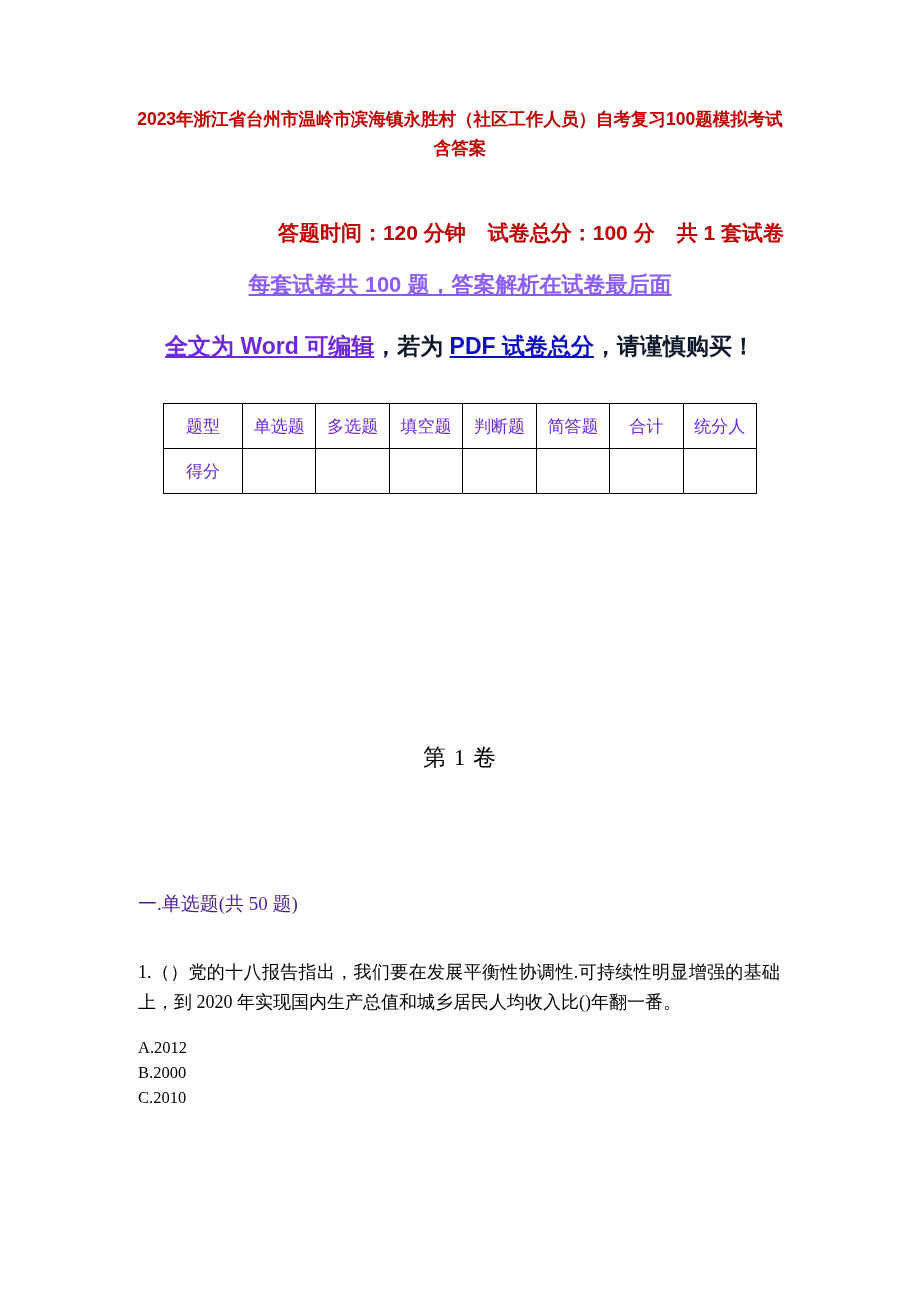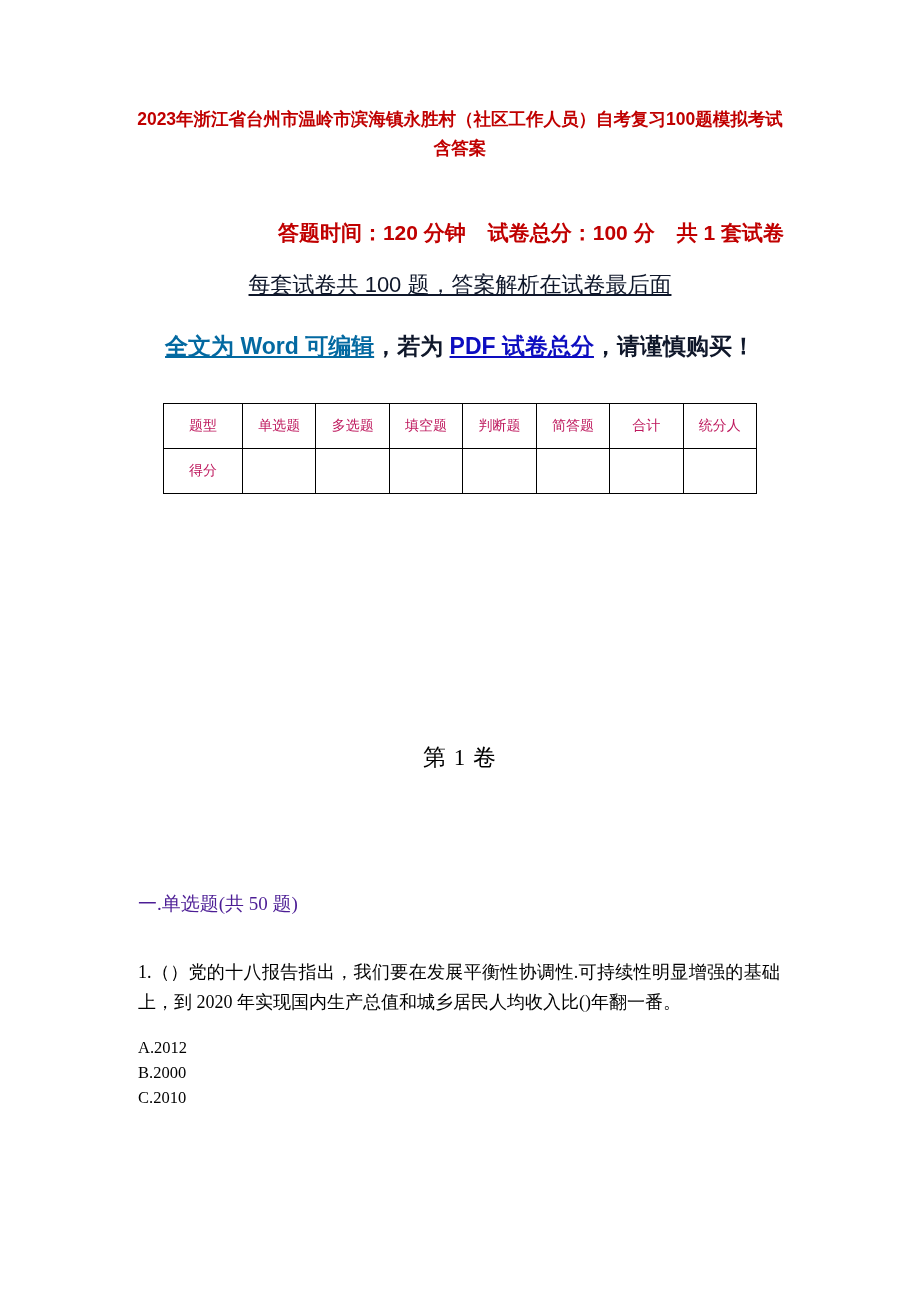--- a/index.html
+++ b/index.html
@@ -42,38 +42,38 @@
     font-size: 21px;
     line-height: 30px;
   }
   .line-exam-info .gap {
     display: inline-block;
     width: 22px;
   }
   .line-answers {
     margin-top: 22px;
     text-align: center;
-    color: #0f172a;
+    color: #8b5cf6;
     font-family: "Liberation Sans", sans-serif;
-    font-weight: normal;
+    font-weight: bold;
     font-size: 22px;
     line-height: 30px;
     text-decoration: underline;
   }
   .line-word {
     margin-top: 24px;
     text-align: center;
     font-family: "Liberation Sans", sans-serif;
     font-weight: bold;
     font-size: 23px;
     line-height: 45px;
     color: #000000;
   }
   .line-word .red-u {
-    color: #0369a1;
+    color: #6d28d9;
     text-decoration: underline;
   }
   .line-word .blue-u {
     color: #0d0dc0;
     text-decoration: underline;
   }
   .line-word .black {
     color: #0f172a;
   }
   .score-table {
@@ -81,22 +81,22 @@
     border-collapse: collapse;
     width: 594px;
     table-layout: fixed;
   }
   .score-table td {
     border: 1px solid #000000;
     height: 44px;
     text-align: center;
     vertical-align: middle;
     font-family: "Liberation Serif", serif;
-    font-size: 14px;
-    color: #be185d;
+    font-size: 17px;
+    color: #6d28d9;
     padding: 0 2px;
   }
   .score-table td.label {
     width: 74px;
   }
   .volume-title {
     margin-top: 248px;
     text-align: center;
     font-size: 23px;
     font-family: "Liberation Serif", serif;

